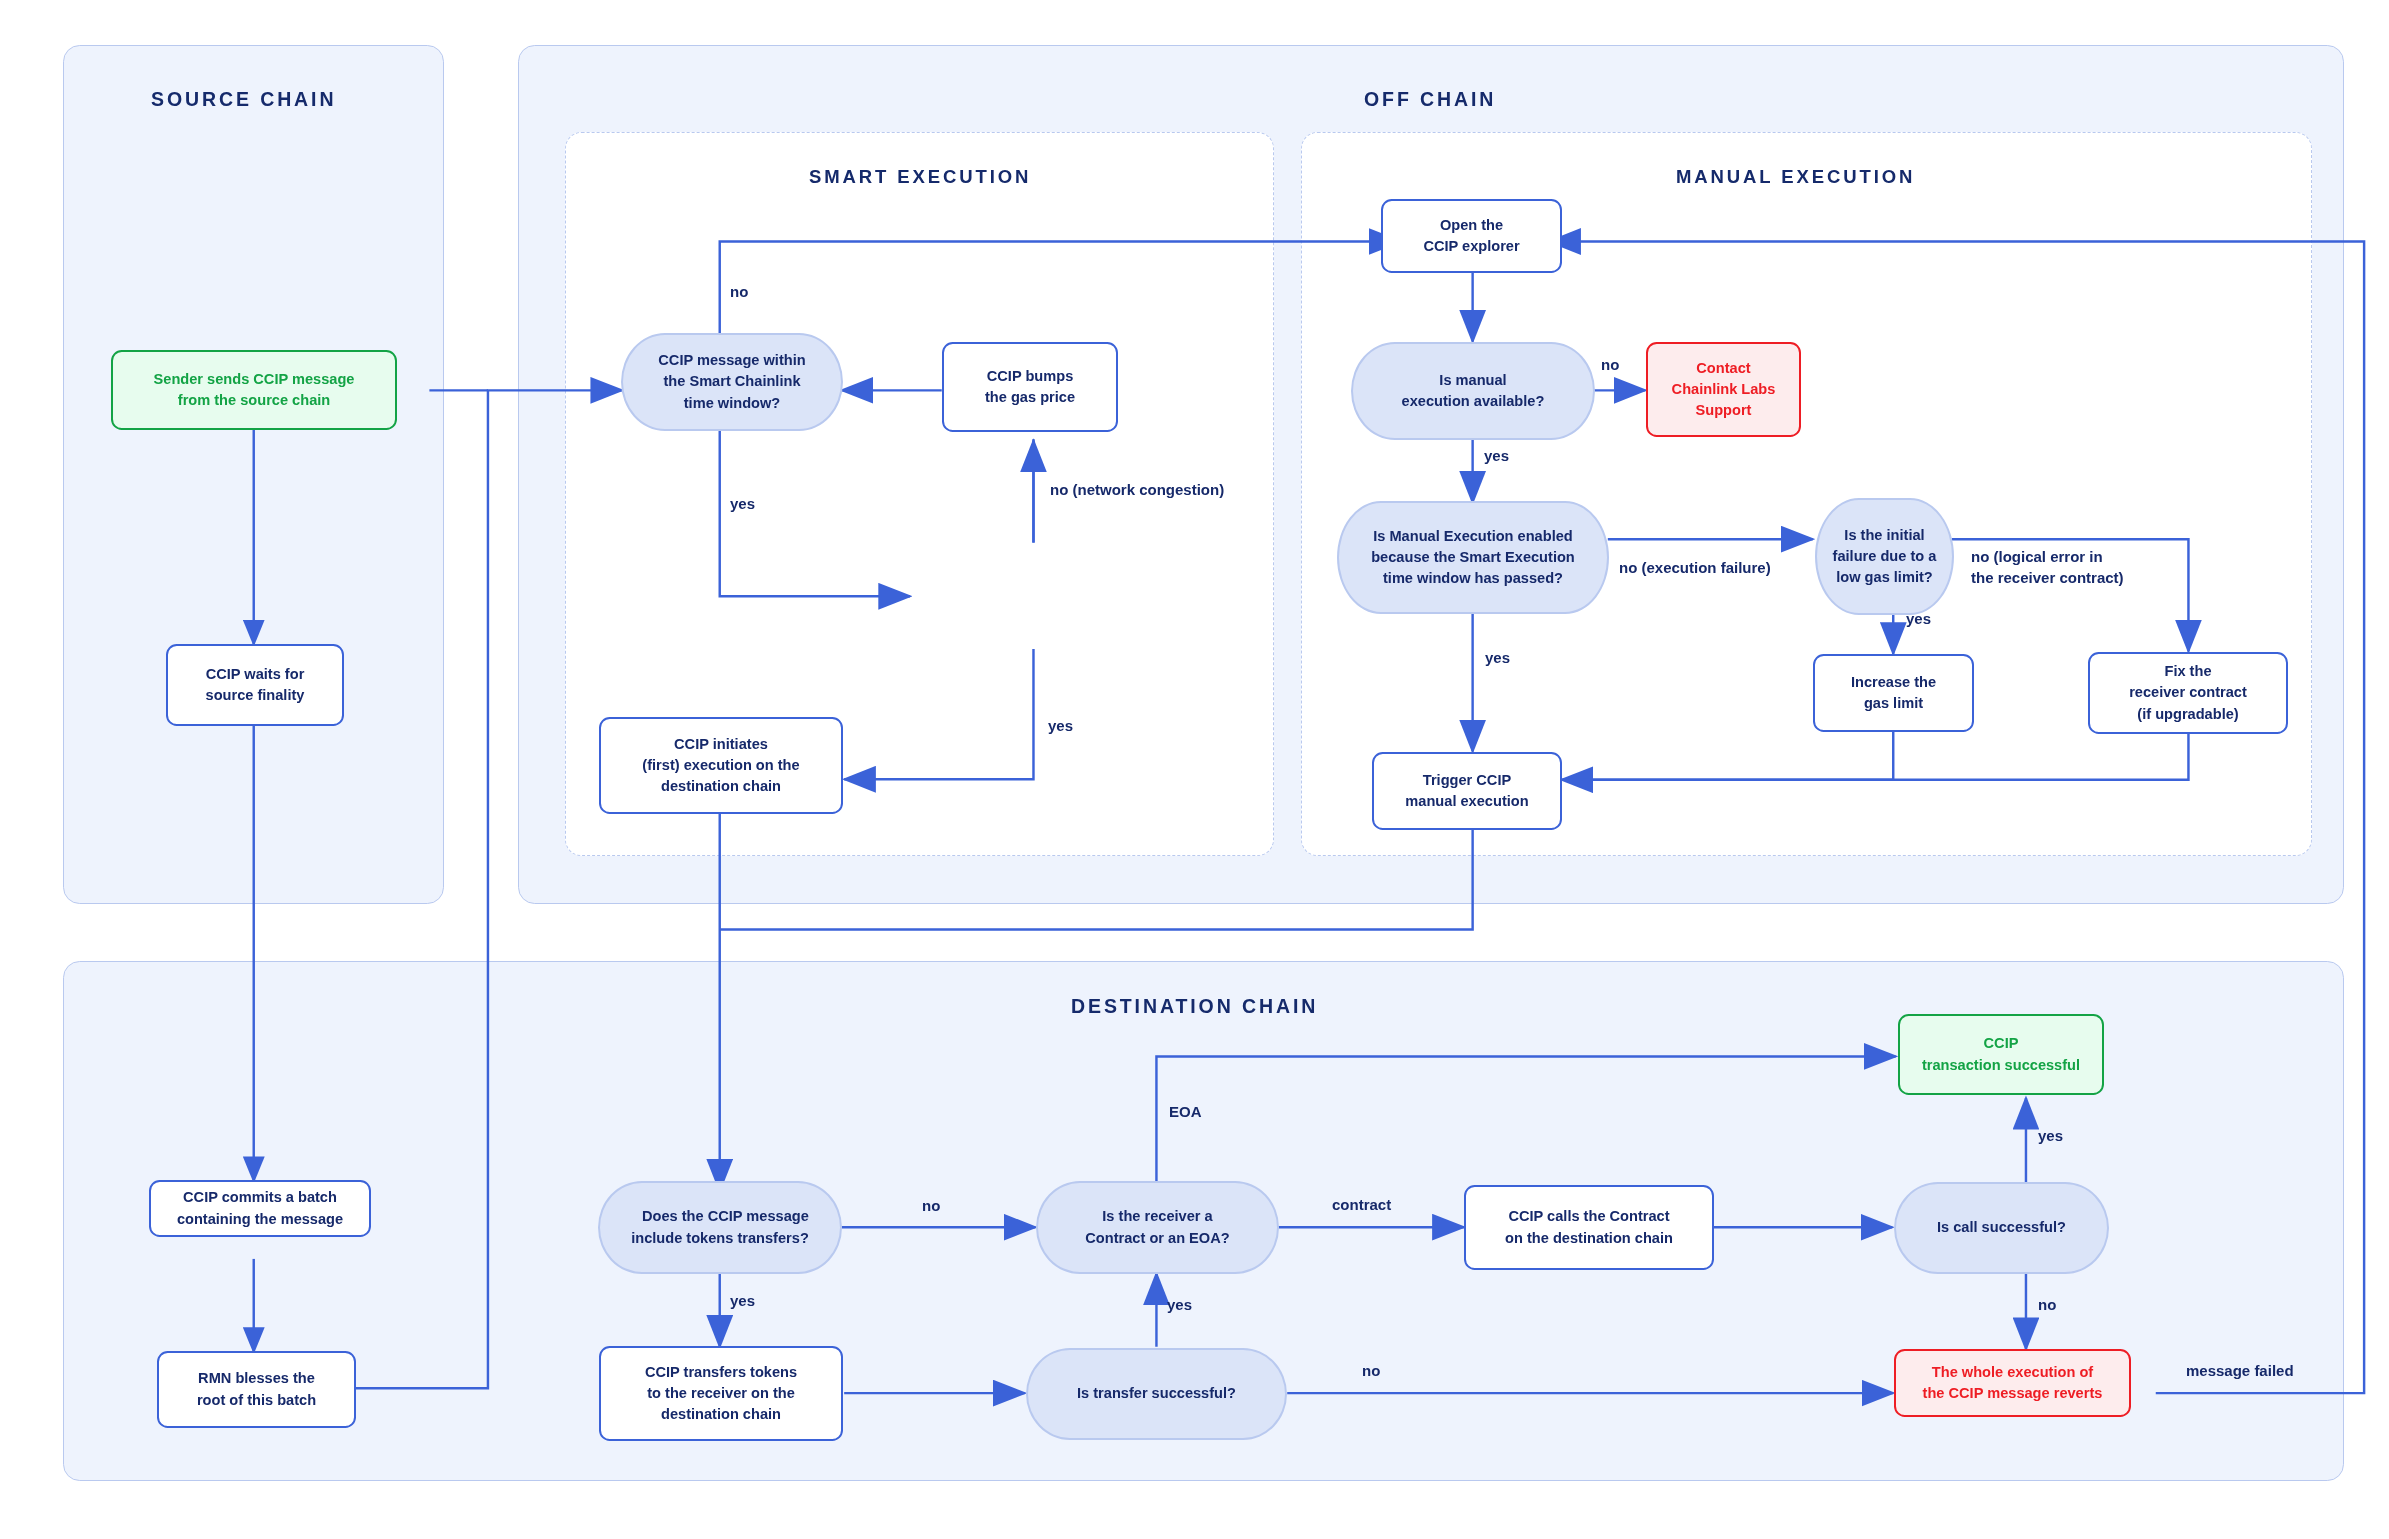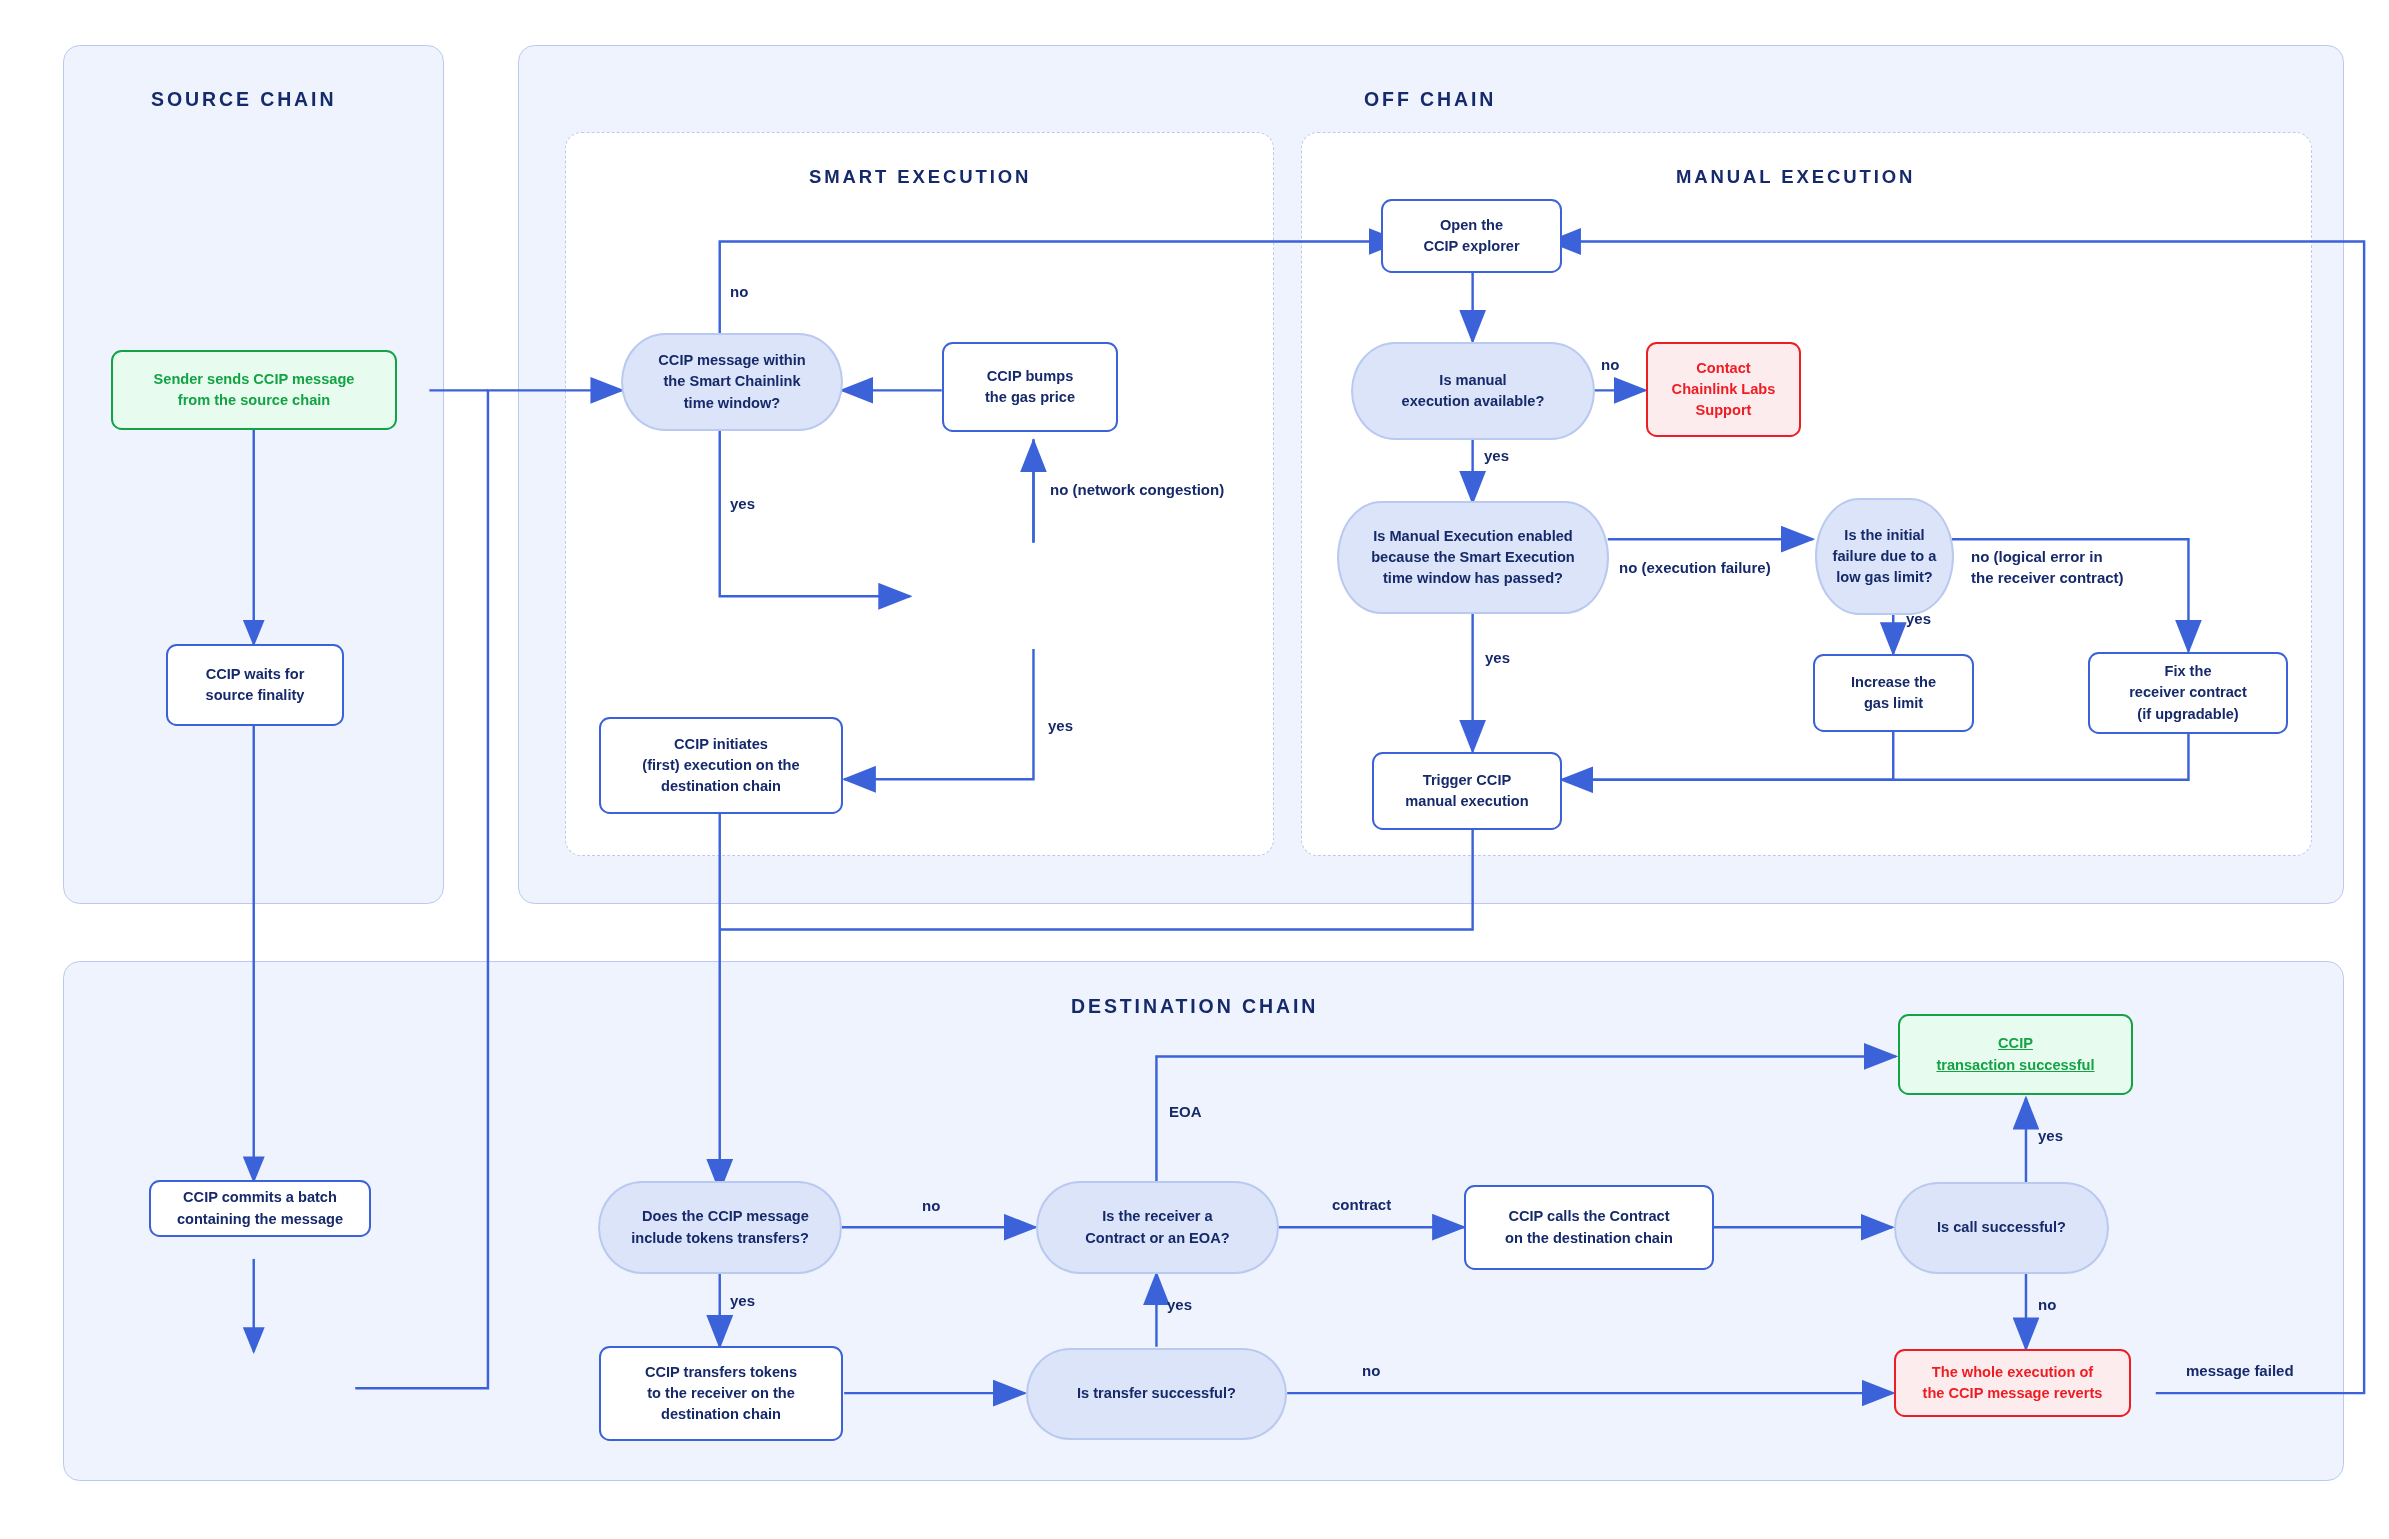--- a/index.html
+++ b/index.html
@@ -119,20 +119,22 @@
 
   <div class="node ok" style="left:111px;top:350px;width:286px;height:80px;white-space:pre-line;">Sender sends CCIP message
 from the source chain</div>
 
   <div class="node proc" style="left:166px;top:644px;width:178px;height:82px;white-space:pre-line;">CCIP waits for
 source finality</div>
 
   <div class="node proc" style="left:149px;top:1180px;width:222px;height:57px;white-space:pre-line;">CCIP commits a batch
 containing the message</div>
 
+  <div class="node proc" style="left:157px;top:1351px;width:199px;height:77px;white-space:pre-line;">RMN blesses the
+root of this batch</div>
 
   <div class="node dec" style="left:621px;top:333px;width:222px;height:98px;white-space:pre-line;">CCIP message within
 the Smart Chainlink
 time window?</div>
 
   <div class="node proc" style="left:942px;top:342px;width:176px;height:90px;white-space:pre-line;">CCIP bumps
 the gas price</div>
 
 
   <div class="node proc" style="left:599px;top:717px;width:244px;height:97px;white-space:pre-line;">CCIP initiates
@@ -177,21 +179,21 @@
   <div class="node dec" style="left:1026px;top:1348px;width:261px;height:92px;white-space:pre-line;">Is transfer successful?</div>
 
   <div class="node dec" style="left:1036px;top:1181px;width:243px;height:93px;white-space:pre-line;">Is the receiver a
 Contract or an EOA?</div>
 
   <div class="node proc" style="left:1464px;top:1185px;width:250px;height:85px;white-space:pre-line;">CCIP calls the Contract
 on the destination chain</div>
 
   <div class="node dec" style="left:1894px;top:1182px;width:215px;height:92px;white-space:pre-line;">Is call successful?</div>
 
-  <div class="node ok" style="left:1898px;top:1014px;width:235px;height:81px;white-space:pre-line;text-decoration:underline;">CCIP
+  <div class="node ok" style="left:1898px;top:1014px;width:206px;height:81px;white-space:pre-line;">CCIP
 transaction successful</div>
 
   <div class="node err" style="left:1894px;top:1349px;width:237px;height:68px;white-space:pre-line;">The whole execution of
 the CCIP message reverts</div>
 
   <div class="elabel" style="left:730px;top:283px;">no</div>
   <div class="elabel" style="left:730px;top:495px;">yes</div>
   <div class="elabel" style="left:1050px;top:481px;">no (network congestion)</div>
   <div class="elabel" style="left:1048px;top:717px;">yes</div>
 

